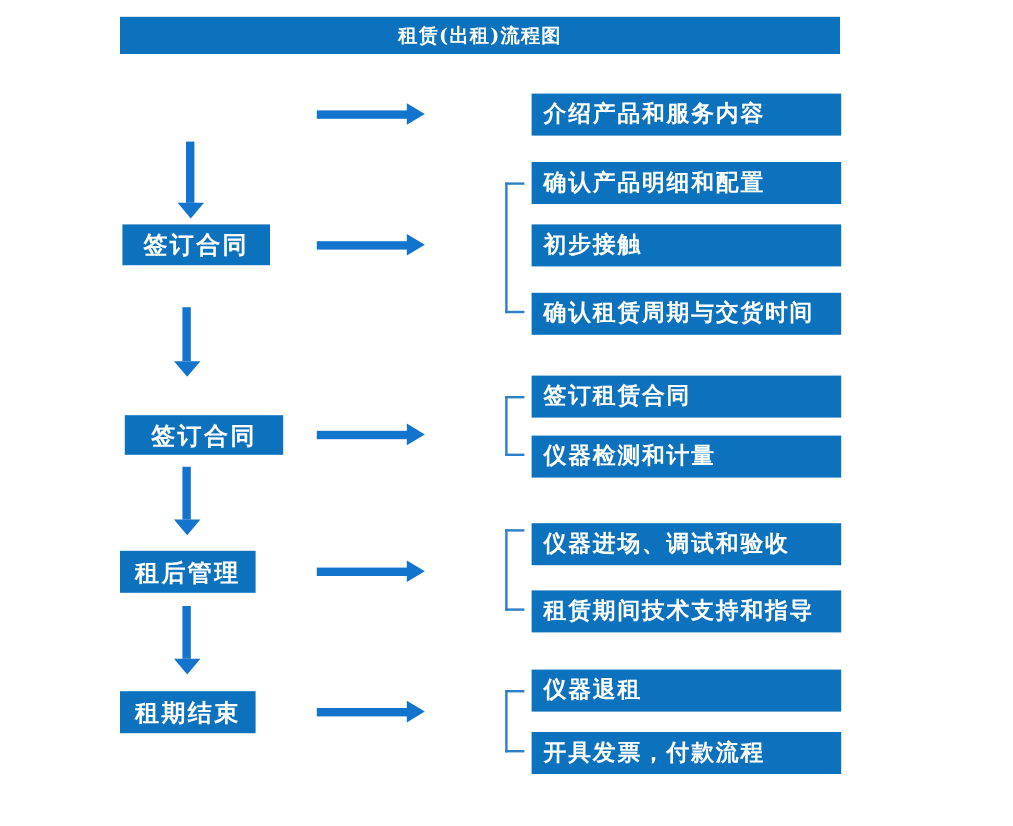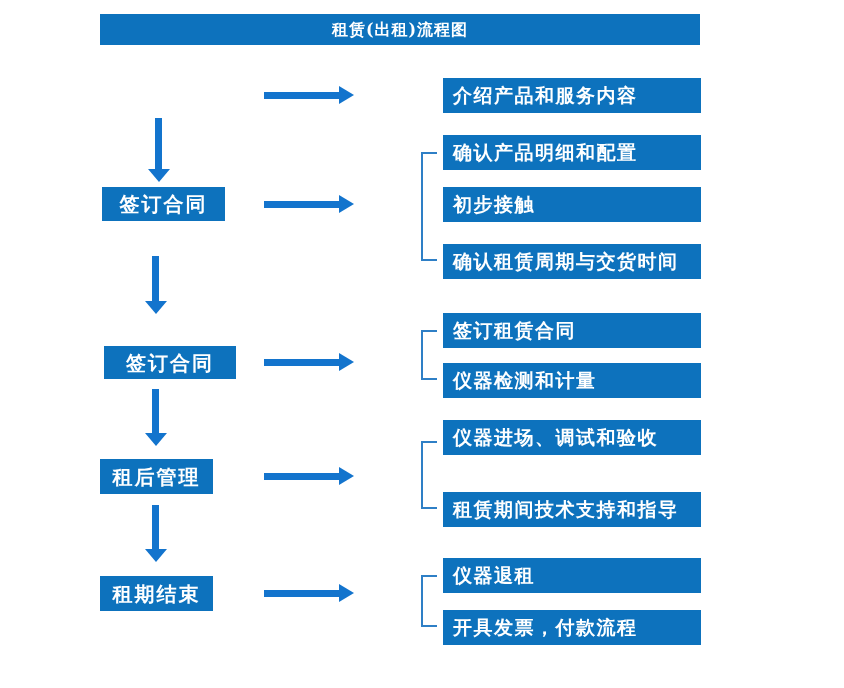--- a/index.html
+++ b/index.html
@@ -86,21 +86,21 @@
   <div class="box lbox" style="left:104px;top:346px;width:132px;height:33px">签订合同</div>
   <div class="box lbox" style="left:100px;top:459px;width:113px;height:35px">租后管理</div>
   <div class="box lbox" style="left:100px;top:576px;width:113px;height:35px">租期结束</div>
 
   <div class="box rbox" style="top:78px">介绍产品和服务内容</div>
   <div class="box rbox" style="top:135px">确认产品明细和配置</div>
   <div class="box rbox" style="top:187px">初步接触</div>
   <div class="box rbox" style="top:244px">确认租赁周期与交货时间</div>
   <div class="box rbox" style="top:313px">签订租赁合同</div>
   <div class="box rbox" style="top:363px">仪器检测和计量</div>
-  <div class="box rbox" style="top:420px">仪器进场、调试和验收</div>
+  <div class="box rbox" style="top:436px">仪器进场、调试和验收</div>
   <div class="box rbox" style="top:492px">租赁期间技术支持和指导</div>
   <div class="box rbox" style="top:558px">仪器退租</div>
   <div class="box rbox" style="top:610px">开具发票，付款流程</div>
 
   <div class="harrow" style="top:86px">
       <div class="shaft"></div>
       <div class="head"></div>
     </div>
   <div class="harrow" style="top:195px">
       <div class="shaft"></div>

